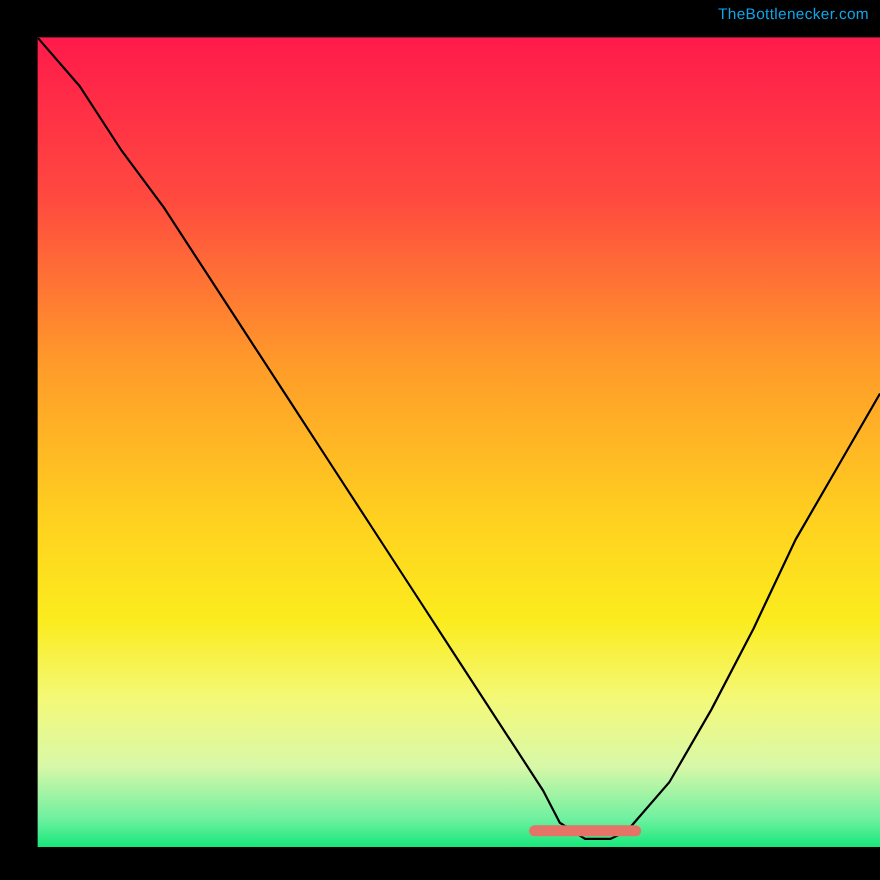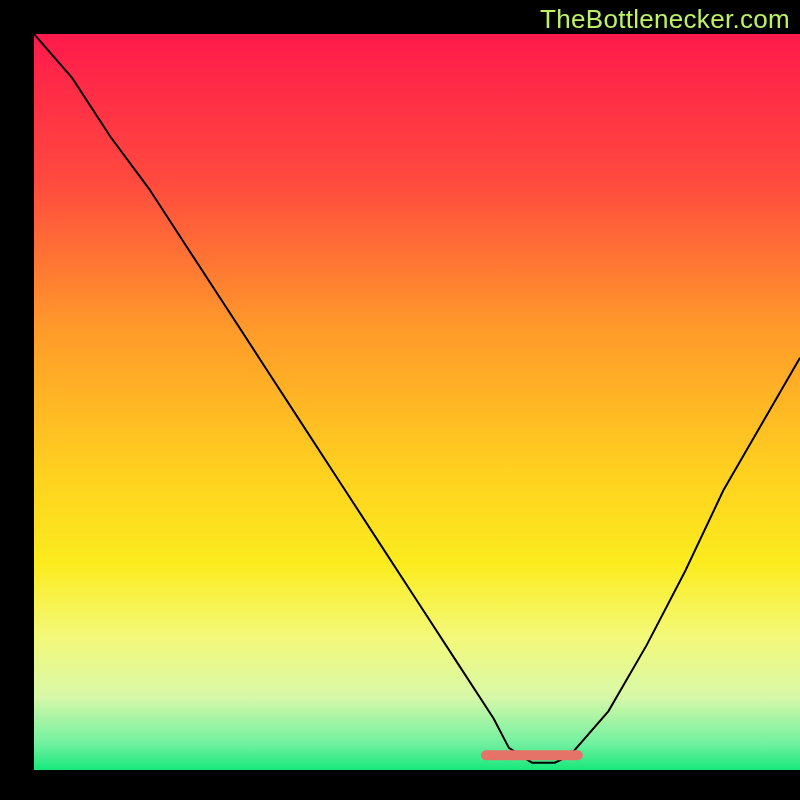--- a/index.html
+++ b/index.html
@@ -14,23 +14,23 @@
   .frame {
     position: relative;
     width: 800px;
     height: 800px;
     background: #000;
   }
   .watermark {
     position: absolute;
     top: 4px;
     right: 10px;
-    font-size: 26px;
+    font-size: 14px;
     font-weight: 500;
-    color: #bef264;
+    color: #0ea5e9;
     letter-spacing: 0.3px;
     z-index: 20;
   }
   svg.plot {
     position: absolute;
     left: 0;
     top: 0;
     z-index: 10;
   }
 </style>

